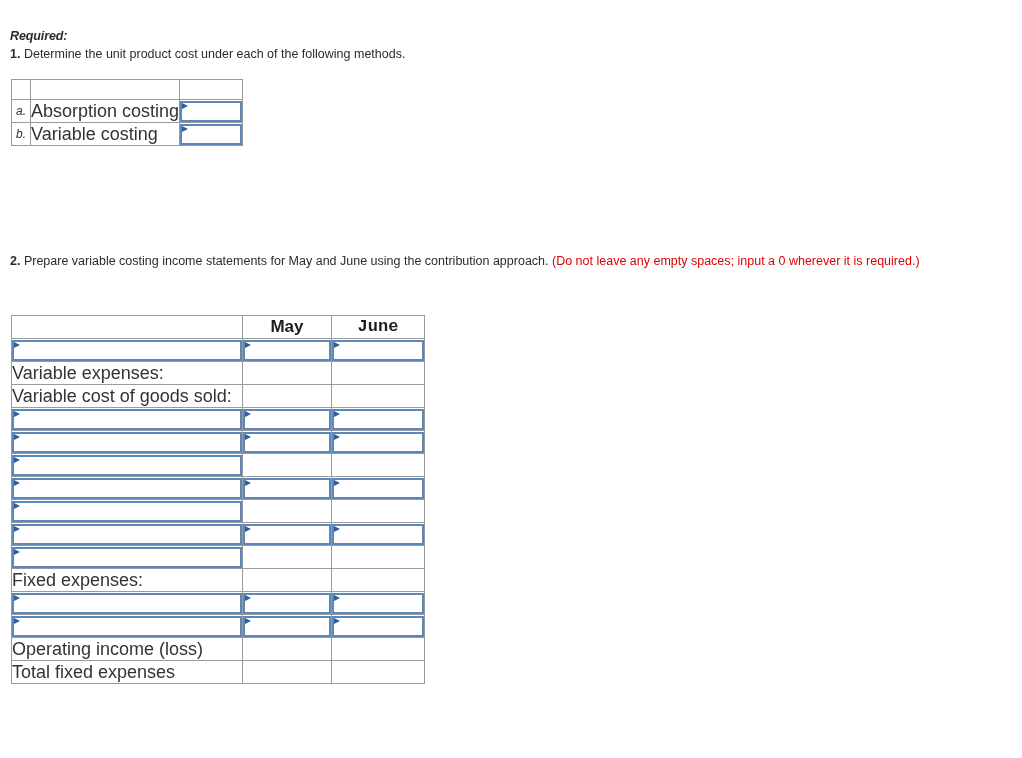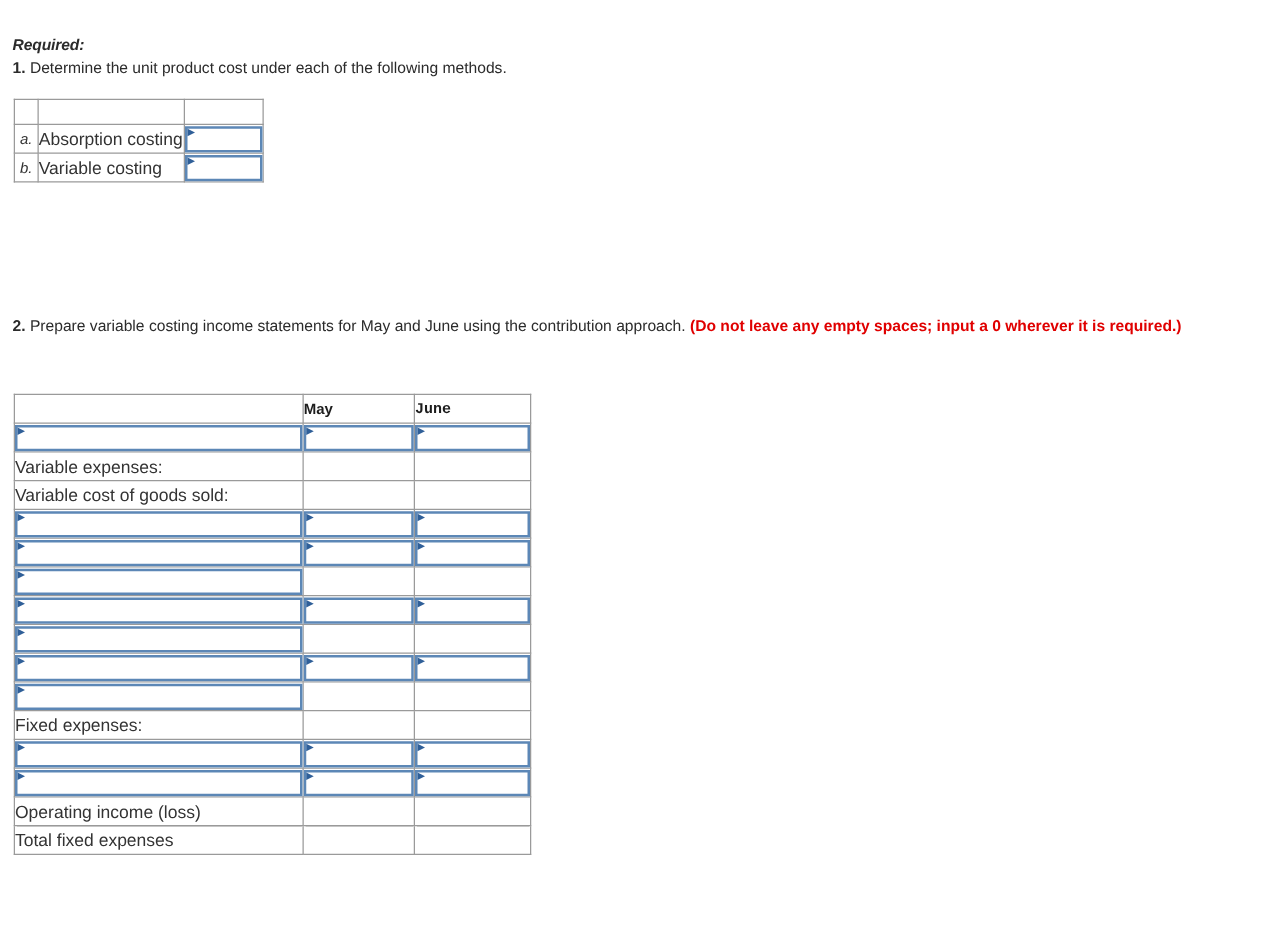--- a/index.html
+++ b/index.html
@@ -33,21 +33,21 @@
     font-size: 12.5px;
     display: block;
     letter-spacing: -0.1px;
   }
   .q-num {
     font-weight: bold;
   }
   .q-body { font-weight: normal; }
   .warn {
     color: #e00000;
-    font-weight: bold;
+    font-weight: normal;
     margin-top: 41px;
   }
 
   
   table.gridtbl {
     position: absolute;
     border-collapse: collapse;
     table-layout: fixed;
     font-size: 12px;
     color: #333333;
@@ -59,29 +59,30 @@
     vertical-align: middle;
     background: #ffffff;
   }
   td.hdr {
     background: #7cabdd;
     border: 1px solid #9a9a9a;
     height: 20px;
   }
   td.hdr .hdr-text {
     display: block;
+    text-align: center;
     font-weight: bold;
-    font-size: 12px;
+    font-size: 17px;
     color: #1d1d1d;
     line-height: 20px;
   }
   td.lbl {
     padding: 0 0 0 4px;
     white-space: nowrap;
-    font-size: 14px;
+    font-size: 18px;
     color: #333333;
   }
   td.idx {
     padding: 0;
     text-align: center;
     font-style: italic;
     font-size: 12px;
     color: #333333;
   }
   

